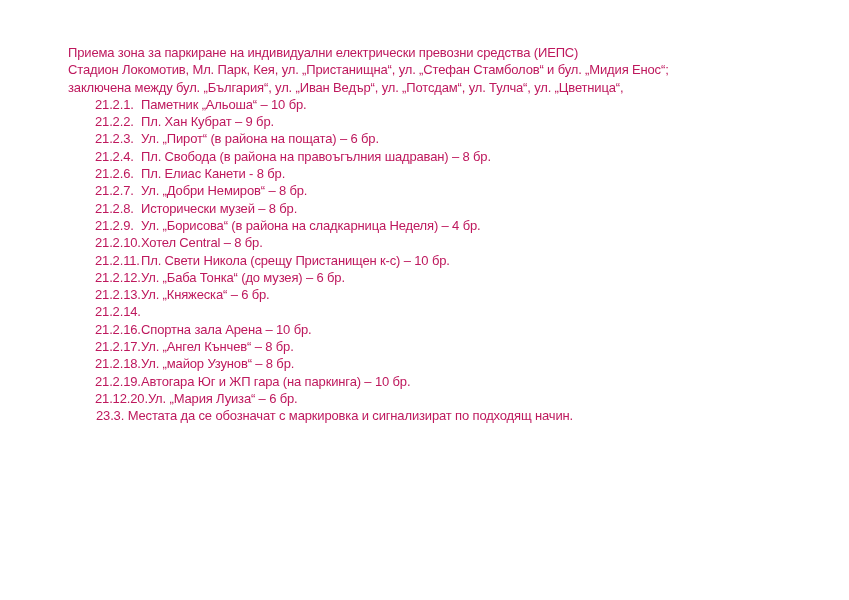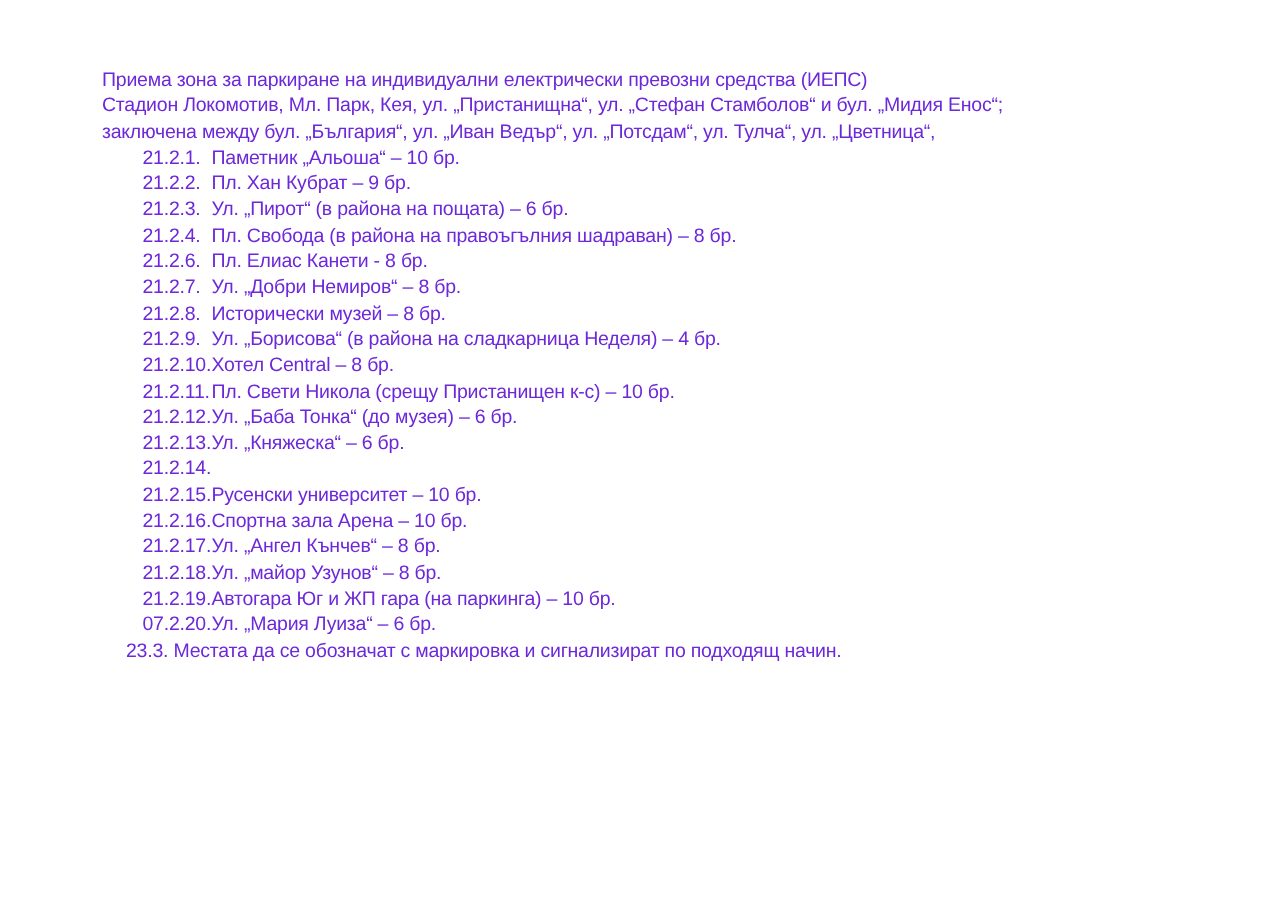--- a/index.html
+++ b/index.html
@@ -11,37 +11,37 @@
     width: 849px;
     height: 600px;
     position: relative;
     overflow: hidden;
     font-family: "Liberation Sans", sans-serif;
   }
   .doc {
     position: absolute;
     left: 68px;
     top: 44px;
-    color: #6d28d9;
+    color: #be185d;
     font-size: 13px;
     line-height: 17.3px;
     letter-spacing: -0.15px;
     white-space: nowrap;
   }
   .line { height: 17.3px; }
   .items .item {
     display: flex;
     margin-left: 27px;
     height: 17.3px;
   }
   .item .num {
     flex: 0 0 46px;
   }
   .clause-33 {
-    margin-left: 16px;
+    margin-left: 28px;
   }
 </style>
 </head>
 <body>
 
 <div class="doc">
 
   <div class="line">Приема зона за паркиране на индивидуални електрически превозни средства (ИЕПС)</div>
   <div class="line">Стадион Локомотив, Мл. Парк, Кея, ул. „Пристанищна“, ул. „Стефан Стамболов“ и бул. „Мидия Енос“;</div>
   <div class="line">заключена между бул. „България“, ул. „Иван Ведър“, ул. „Потсдам“, ул. Тулча“, ул. „Цветница“,</div>
@@ -93,40 +93,36 @@
       <span class="txt">Ул. „Баба Тонка“ (до музея) – 6 бр.</span>
     </div>
     <div class="item">
       <span class="num">21.2.13.</span>
       <span class="txt">Ул. „Княжеска“ – 6 бр.</span>
     </div>
     <div class="item">
       <span class="num">21.2.14.</span>
     </div>
     <div class="item">
-      <span class="num">21.2.15.</span>
-      <span class="txt">Русенски университет – 10 бр.</span>
-    </div>
-    <div class="item">
       <span class="num">21.2.16.</span>
       <span class="txt">Спортна зала Арена – 10 бр.</span>
     </div>
     <div class="item">
       <span class="num">21.2.17.</span>
       <span class="txt">Ул. „Ангел Кънчев“ – 8 бр.</span>
     </div>
     <div class="item">
       <span class="num">21.2.18.</span>
       <span class="txt">Ул. „майор Узунов“ – 8 бр.</span>
     </div>
     <div class="item">
       <span class="num">21.2.19.</span>
       <span class="txt">Автогара Юг и ЖП гара (на паркинга) – 10 бр.</span>
     </div>
     <div class="item">
-      <span class="num">07.2.20.</span>
+      <span class="num">21.12.20.</span>
       <span class="txt">Ул. „Мария Луиза“ – 6 бр.</span>
     </div>
   </div>
 
   <div class="line clause-33">23.3. Местата да се обозначат с маркировка и сигнализират по подходящ начин.</div>
 
 </div>
 
 </body></html>

